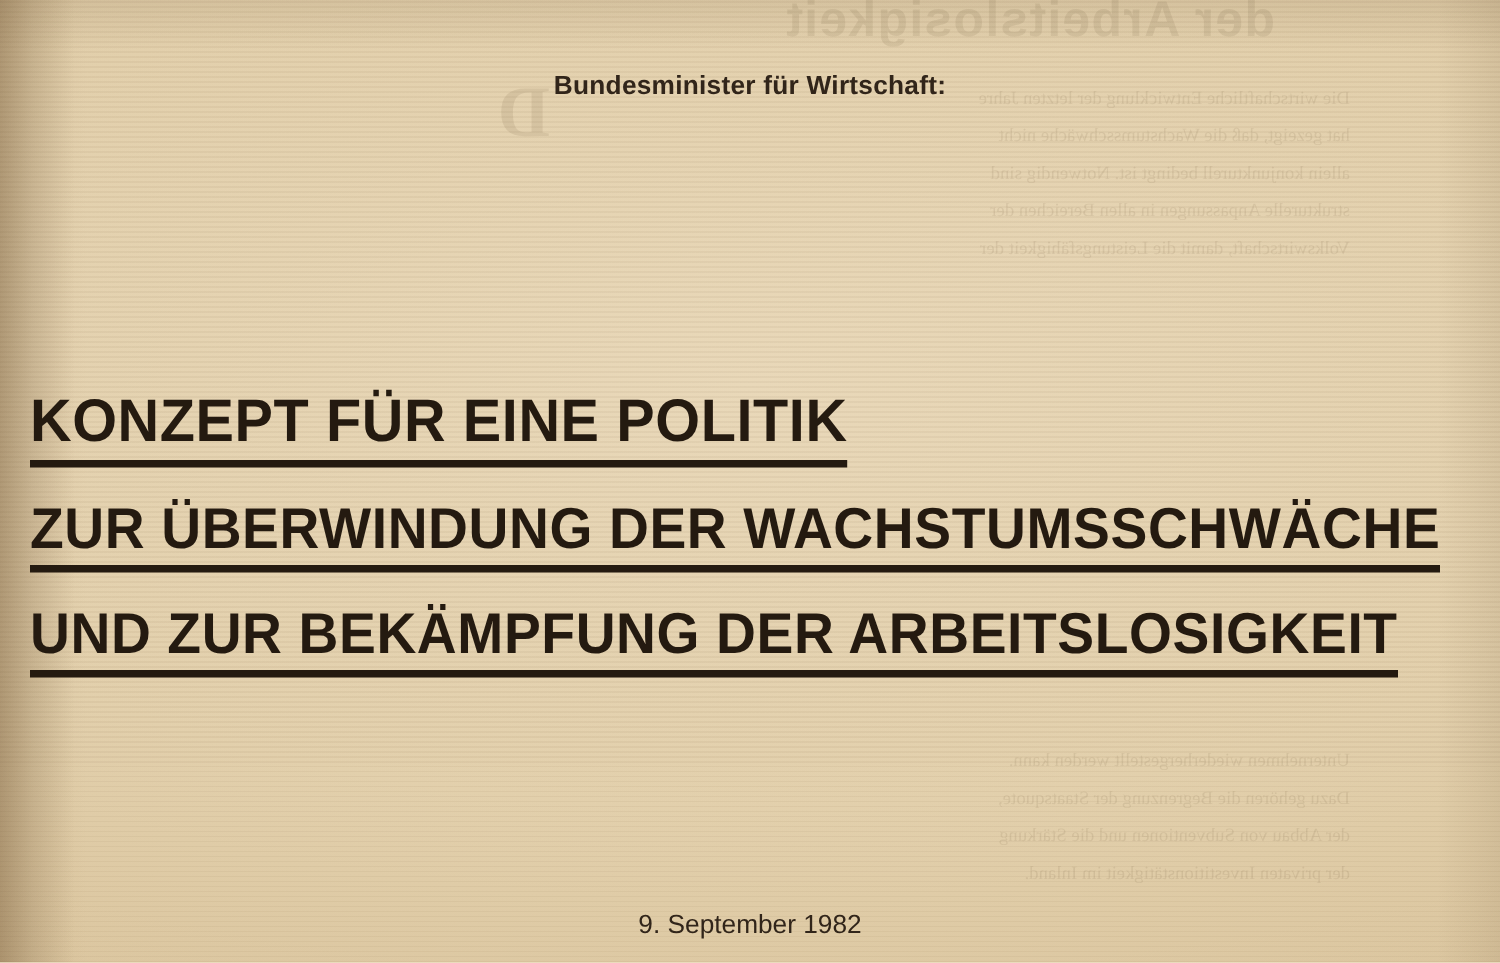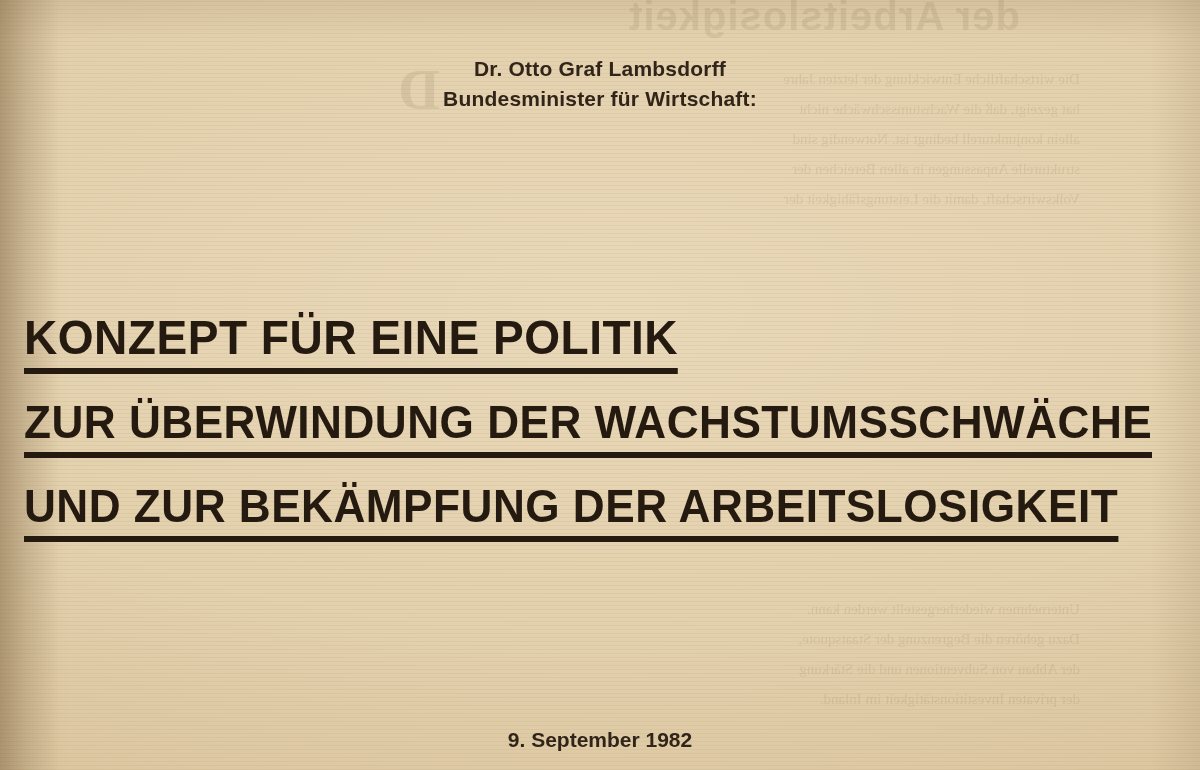--- a/index.html
+++ b/index.html
@@ -138,21 +138,21 @@
     font-size: 46px;
   }
 
   .date {
     position: absolute;
     top: 728px;
     left: 0;
     width: 1200px;
     text-align: center;
     font-size: 21px;
-    font-weight: bold;
+    font-weight: normal;
     color: #31251a;
   }
 </style>
 </head>
 <body>
 
 <div class="page">
 
   <div class="bleed">
     <div class="bl-title">der Arbeitslosigkeit</div>
@@ -167,21 +167,20 @@
     <div class="bl-line" style="top:660px; left:120px;">der Abbau von Subventionen und die Stärkung</div>
     <div class="bl-line" style="top:690px; left:120px;">der privaten Investitionstätigkeit im Inland.</div>
   </div>
 
   <div class="grain"></div>
   <div class="vignette"></div>
 
   <div class="content">
 
     <div class="byline">
-      <span class="name">Dr. Otto Graf Lambsdorff</span>
       <span class="role">Bundesminister für Wirtschaft:</span>
     </div>
 
     <div class="maintitle">
       <span class="tl"><span class="u">KONZEPT FÜR EINE POLITIK</span></span>
       <span class="tl wide"><span class="u">ZUR ÜBERWINDUNG DER WACHSTUMSSCHWÄCHE</span></span>
       <span class="tl wide"><span class="u">UND ZUR BEKÄMPFUNG DER ARBEITSLOSIGKEIT</span></span>
     </div>
 
     <div class="date">9. September 1982</div>

